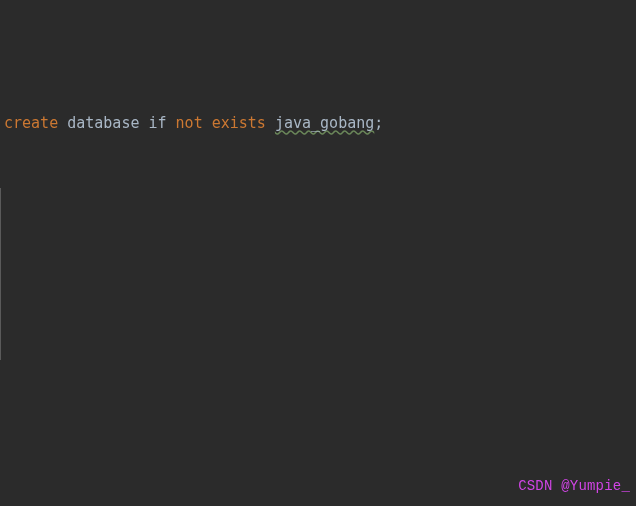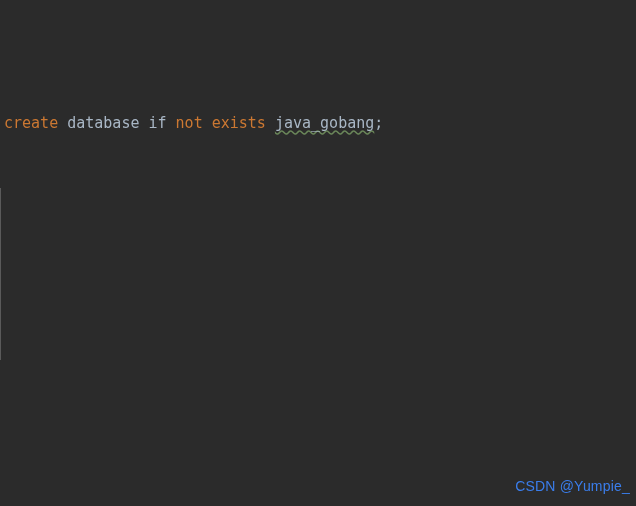--- a/index.html
+++ b/index.html
@@ -61,22 +61,22 @@
     position: absolute;
     left: 0px;
     width: 1px;
     background: #5a5a5a;
   }
 
   .watermark {
     position: absolute;
     right: 6px;
     bottom: 6px;
-    color: #3b82f6;
-    font-family: Liberation Sans, sans-serif;
+    color: #d946ef;
+    font-family: Liberation Mono, monospace;
     font-size: 14px;
     letter-spacing: 0.2px;
     white-space: nowrap;
     opacity: 0.95;
   }
 </style>
 </head>
 <body>
 
 <div id="editor">

